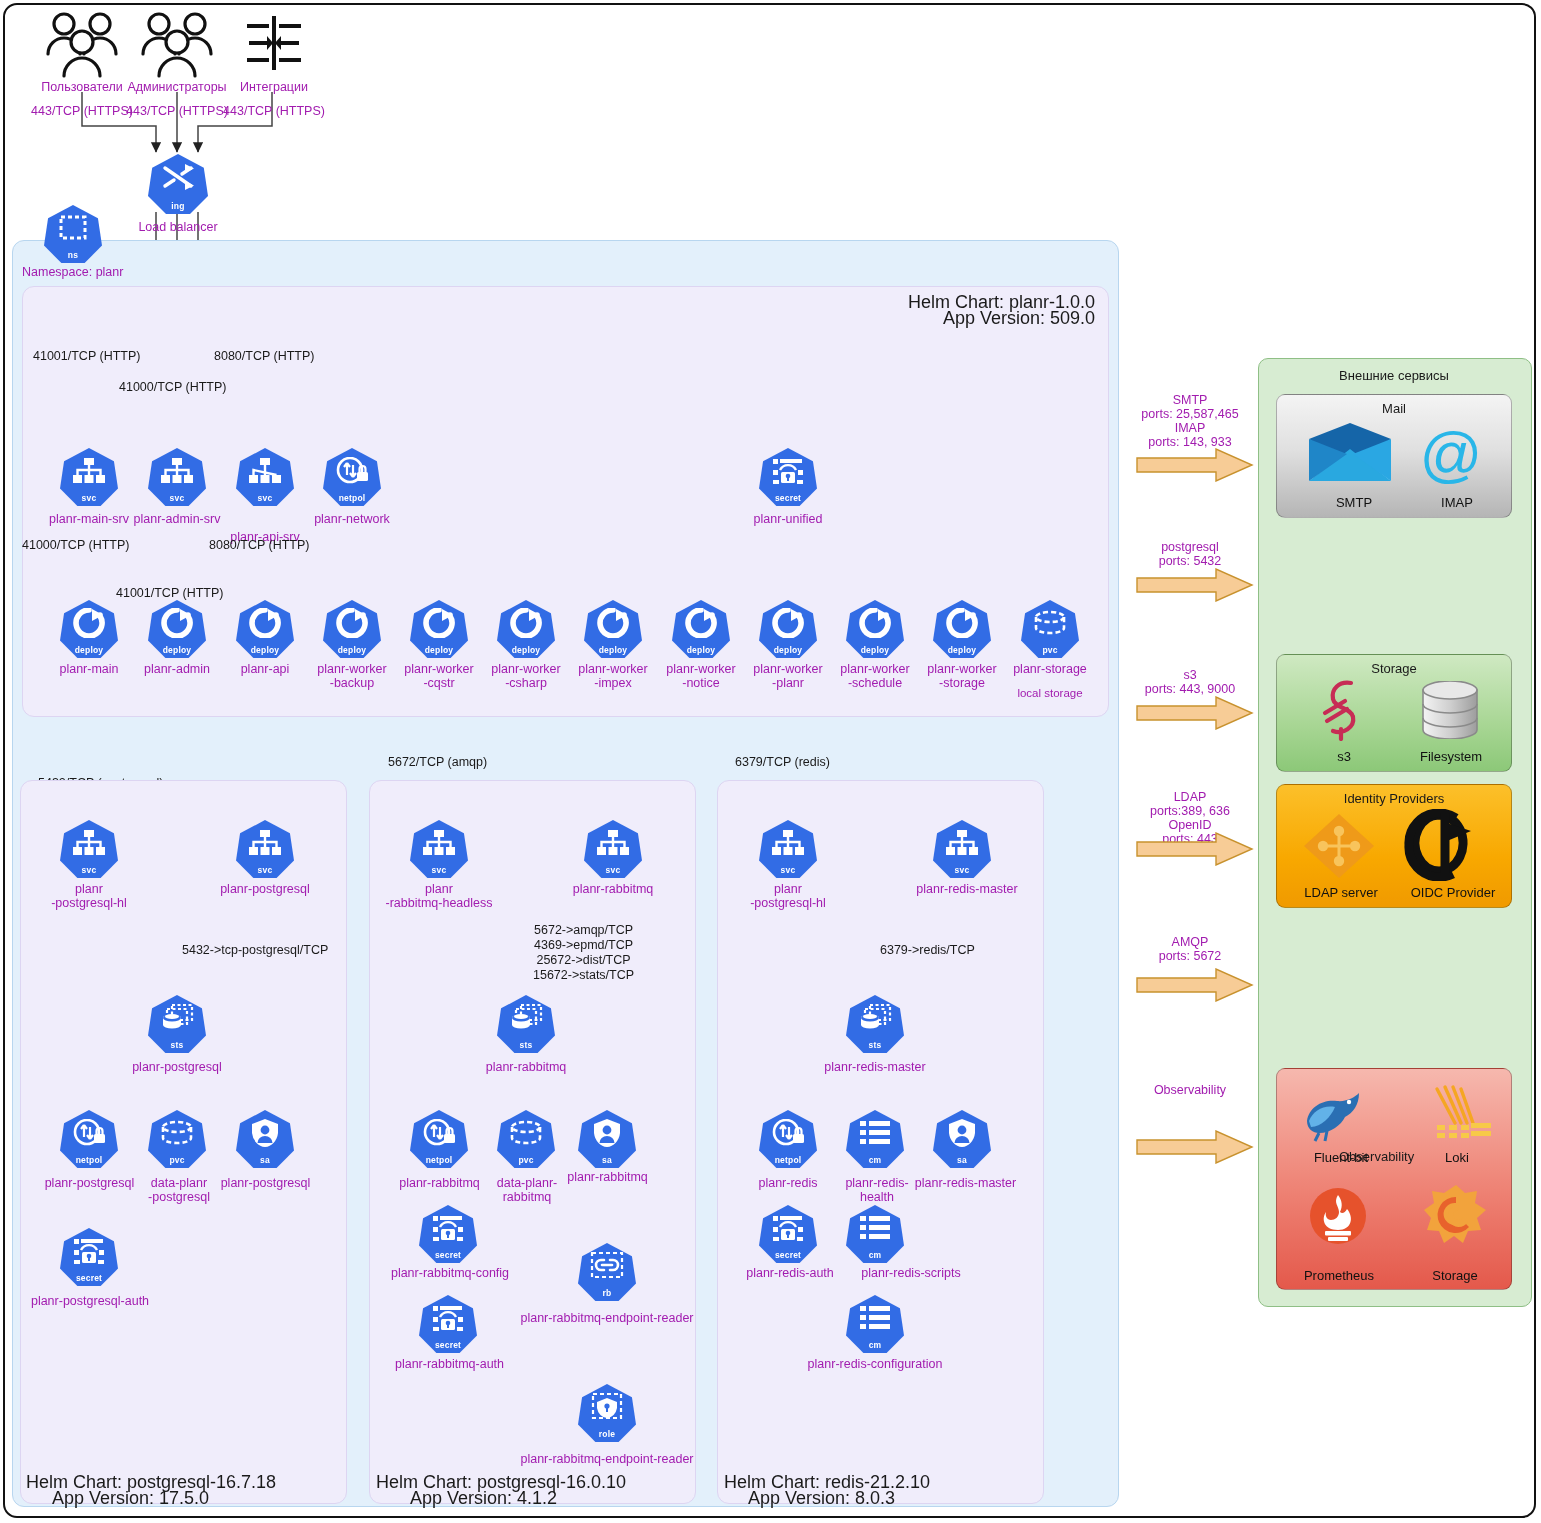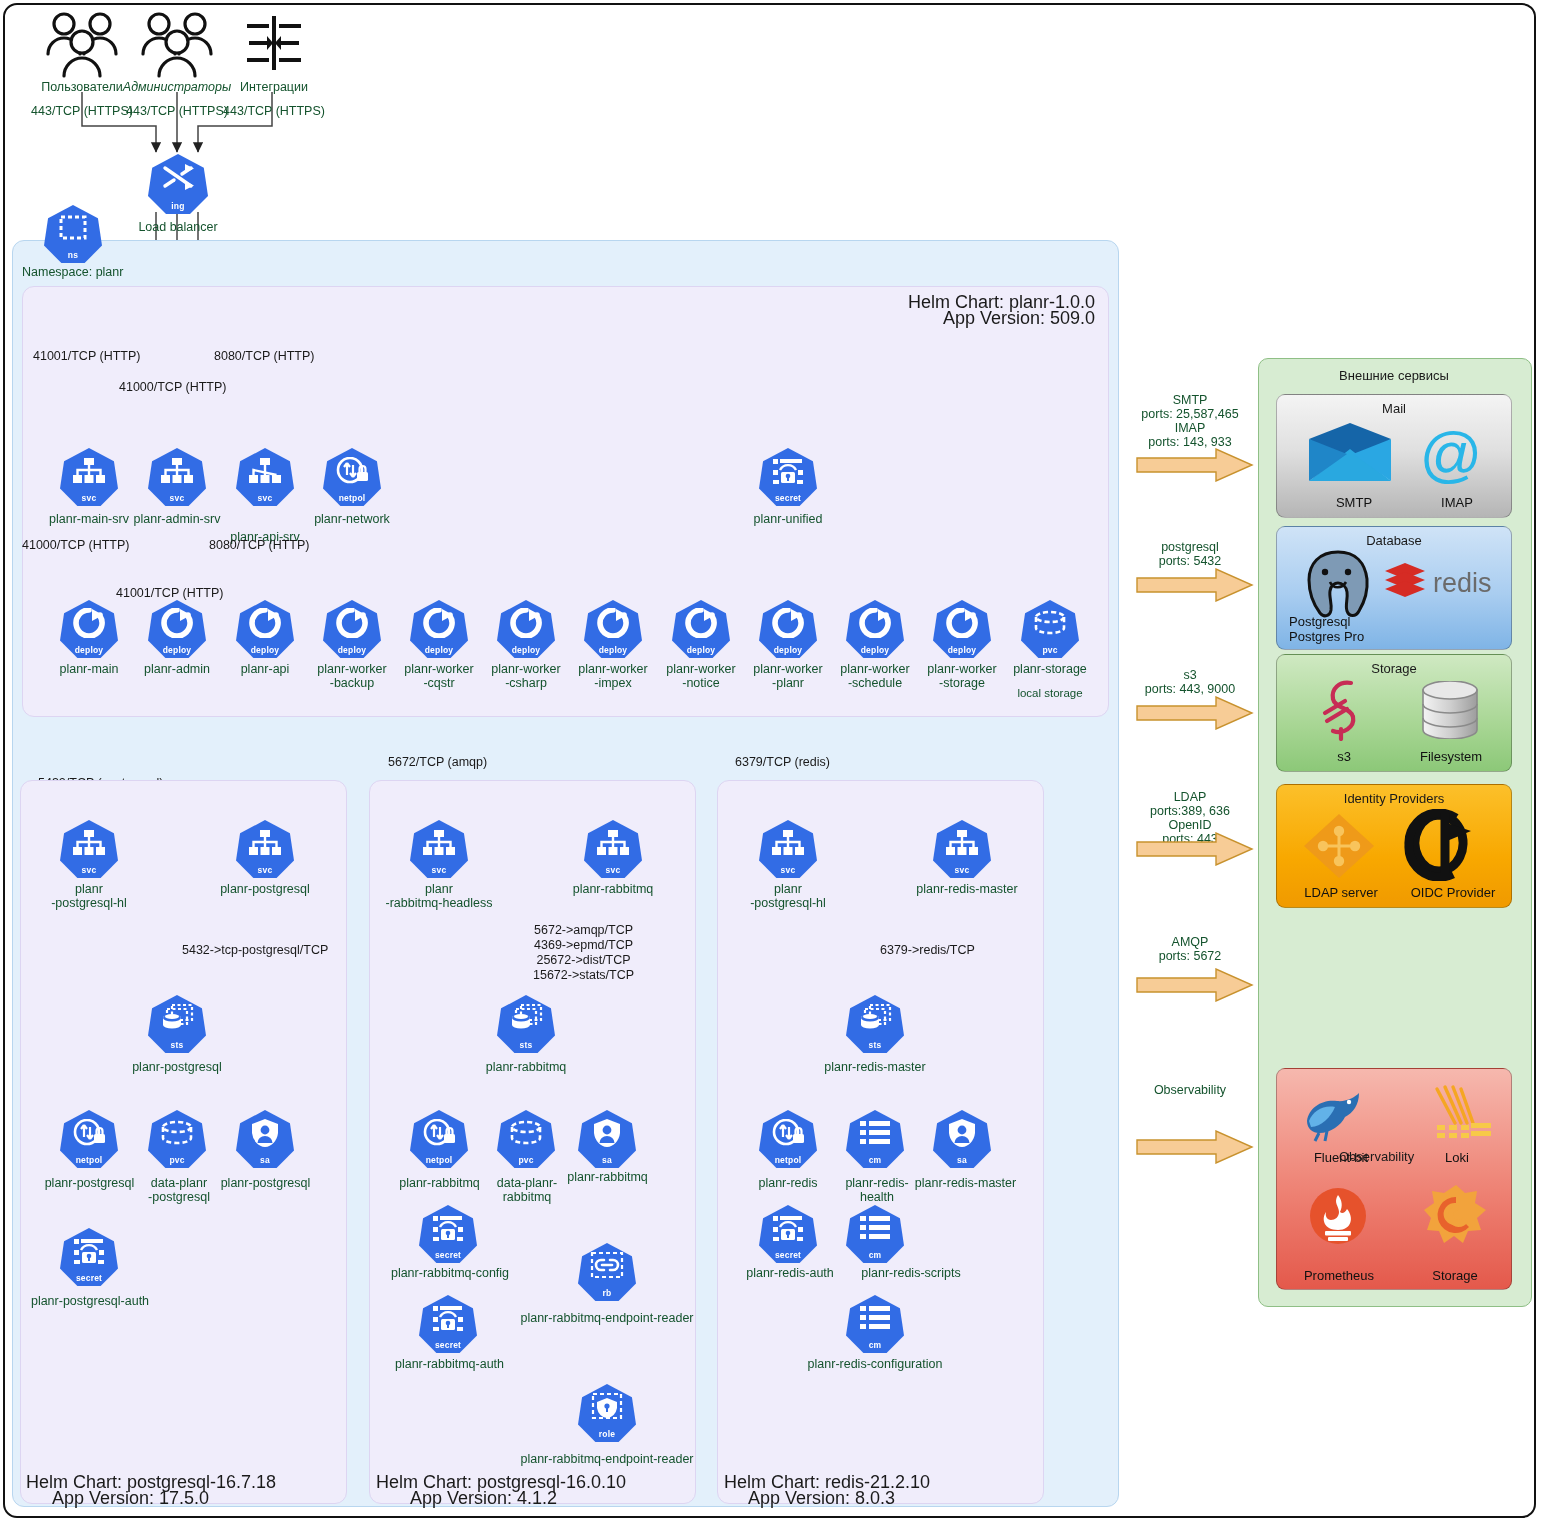--- a/index.html
+++ b/index.html
@@ -1,19 +1,19 @@
 <!DOCTYPE html>
 <html><head>
 <meta charset="utf-8">
 <style>
   html,body{margin:0;padding:0;background:#ffffff;}
   body{font-family:"Liberation Sans","DejaVu Sans",sans-serif;}
   #stage{position:relative;width:1541px;height:1523px;overflow:hidden;background:#fff;}
   #frame{position:absolute;left:3px;top:3px;width:1533px;height:1515px;border:2px solid #111;border-radius:14px;box-sizing:border-box;background:#fff;}
-  .lbl{position:absolute;font-size:12.5px;color:#14532d;text-align:center;line-height:14px;white-space:pre;}
+  .lbl{position:absolute;font-size:12.5px;color:#a21caf;text-align:center;line-height:14px;white-space:pre;}
   .lbl-l{text-align:left;}
   .lbl-r{text-align:right;}
   .port{position:absolute;font-size:12.5px;color:#1a1a1a;line-height:15px;white-space:pre;}
 
   
   .k8s{position:absolute;width:58px;height:58px;}
   .k8s .hex{position:absolute;inset:0;background:#326ce5;
      clip-path:polygon(50% 0%,93% 23%,100% 70%,70% 100%,30% 100%,0% 70%,7% 23%);}
   .k8s .gl{position:absolute;left:0;right:0;top:6px;height:34px;display:flex;align-items:center;justify-content:center;}
   .k8s .tag{position:absolute;left:0;right:0;bottom:3px;text-align:center;font-size:8.5px;font-weight:bold;color:#fff;letter-spacing:.2px;}
@@ -149,21 +149,21 @@
           <path d="M58,46 L36,46"></path>
        <path d="M6,29 L24,29"></path>
           <path d="M56,29 L38,29"></path>
      </g>
      <path d="M24,22 L30,29 L24,36 z" fill="#111"></path>
      <path d="M38,22 L32,29 L38,36 z" fill="#111"></path>
    </svg>
  </div>
 
  <div class="lbl" style="left:12px;top:80px;width:140px;">Пользователи</div>
- <div class="lbl" style="left:107px;top:80px;width:140px;font-style:italic;">Администраторы</div>
+ <div class="lbl" style="left:107px;top:80px;width:140px;">Администраторы</div>
  <div class="lbl" style="left:204px;top:80px;width:140px;">Интеграции</div>
 
  <div class="lbl" style="left:12px;top:104px;width:140px;">443/TCP (HTTPS)</div>
  <div class="lbl" style="left:107px;top:104px;width:140px;">443/TCP (HTTPS)</div>
  <div class="lbl" style="left:204px;top:104px;width:140px;">443/TCP (HTTPS)</div>
 
  <div class="k8s" style="left:148px;top:154px;width:60px;height:60px;">
    <div class="hex"></div>
    <div class="gl">
      <svg width="34" height="26" viewBox="0 0 34 26">
@@ -951,43 +951,20 @@
    </div>
    <div class="ico" style="left:140px;top:26px;">
      <svg width="68" height="64" viewBox="0 0 68 64">
        <text x="34" y="54" font-size="62" font-family="'Liberation Sans',sans-serif" fill="#29b6e8" text-anchor="middle">@</text>
      </svg>
    </div>
    <div class="cl" style="left:22px;width:110px;">SMTP</div>
    <div class="cl" style="left:132px;width:96px;">IMAP</div>
  </div>
 
- <div class="ext-card card-db" style="left:1276px;top:526px;width:236px;height:124px;">
-   <div class="ct">Database</div>
-   <div class="ico" style="left:24px;top:22px;">
-     <svg width="74" height="70" viewBox="0 0 74 70">
-       <path d="M37,3 C18,3 8,15 8,31 C8,44 13,56 19,64 C23,69 29,67 30,61 C31,54 28,48 29,42 C30,36 34,34 37,34 C41,34 45,37 46,43 C47,50 44,56 46,62 C48,68 55,68 58,62 C64,52 67,42 66,30 C64,14 55,3 37,3 z" fill="#7e9ab5" stroke="#111" stroke-width="3" stroke-linejoin="round"></path>
-       <circle cx="24" cy="23" r="3.2" fill="#111"></circle>
-       <circle cx="47" cy="23" r="3.2" fill="#111"></circle>
-       <path d="M29,33 C32,40 41,40 45,33" fill="none" stroke="#111" stroke-width="2.6"></path>
-     </svg>
-   </div>
-   <div class="ico" style="left:106px;top:34px;">
-     <svg width="118" height="46" viewBox="0 0 118 46">
-       <g fill="#d62b24">
-         <path d="M2,10 L22,2 L42,10 L22,18 z"></path>
-         <path d="M2,19 L22,11 L42,19 L22,27 z"></path>
-         <path d="M2,28 L22,20 L42,28 L22,36 z"></path>
-       </g>
-       <text x="50" y="31" font-size="27" font-family="'Liberation Sans',sans-serif" fill="#6b6b6b">redis</text>
-     </svg>
-   </div>
-   <div class="cl" style="left:12px;width:110px;text-align:left;white-space:pre;line-height:15px;bottom:5px;">Postgresql
-Postgres Pro</div>
- </div>
 
  <div class="ext-card card-st" style="left:1276px;top:654px;width:236px;height:118px;">
    <div class="ct">Storage</div>
    <div class="ico" style="left:40px;top:24px;">
      <svg width="56" height="62" viewBox="0 0 56 62">
        <g fill="none" stroke="#c72c55" stroke-width="4.2" stroke-linecap="round">
          <path d="M34,4 C22,2 14,10 16,20 C18,30 34,28 36,38"></path>
          <path d="M36,38 C38,48 26,56 16,52"></path>
          <path d="M28,22 L8,34"></path>
             <path d="M30,30 L10,42"></path>

